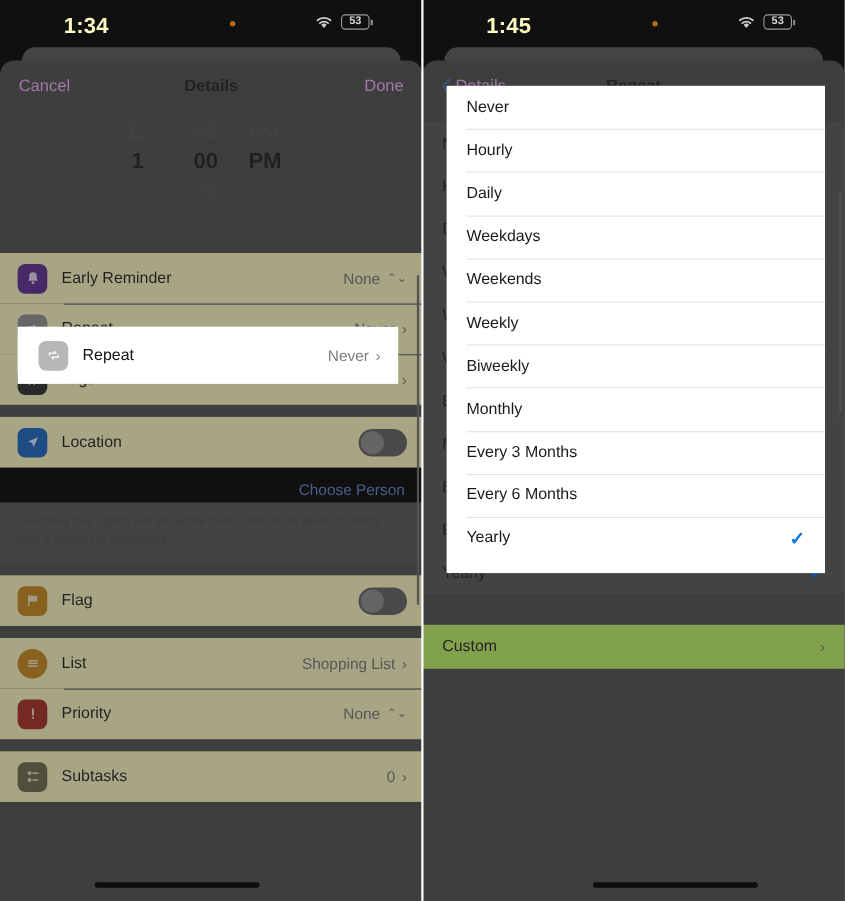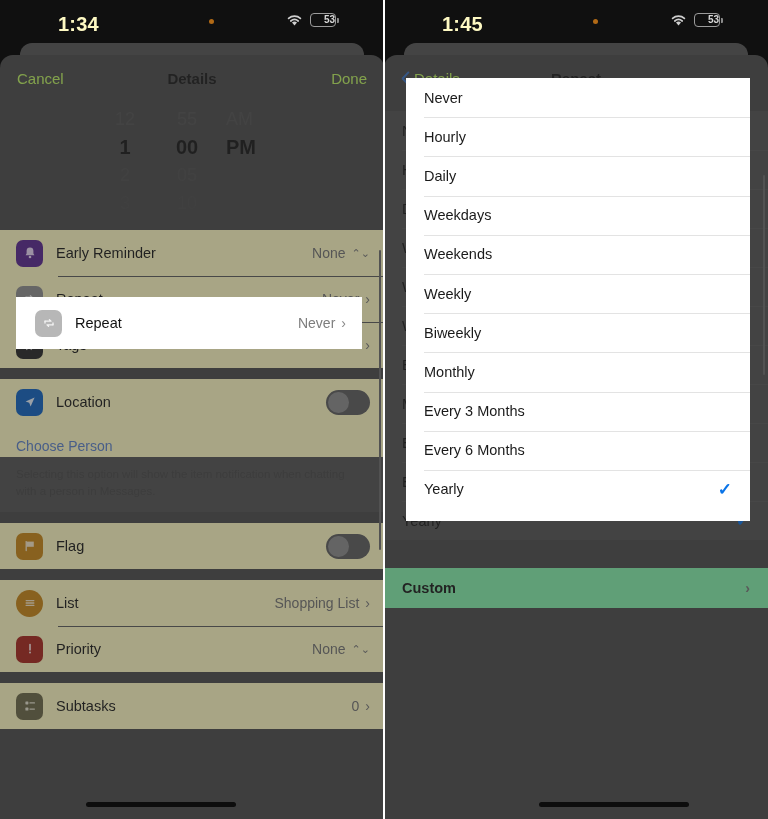--- a/index.html
+++ b/index.html
@@ -43,21 +43,21 @@
   .sb-right {
     position: absolute; right: 48px; top: 13px;
     display: flex; align-items: center; gap: 7px;
   }
   .wifi-icon { display: block; }
   .battery {
     position: relative;
     width: 26px; height: 14px;
     border: 1.4px solid #9b9b9b;
     border-radius: 4px;
-    display: flex; align-items: center; justify-content: flex-end;
+    display: flex; align-items: center; justify-content: center;
   }
   .battery:after {
     content: ""; position: absolute; right: -3.6px; top: 4px;
     width: 2px; height: 5px; border-radius: 0 1px 1px 0;
     background: #8a8a8a;
   }
   .battery-level {
     font-size: 10px; font-weight: bold; color: #d8d8d8;
     line-height: 1;
   }
@@ -80,21 +80,21 @@
 
   
   .nav {
     position: relative;
     height: 46px;
     display: flex; align-items: center;
     padding: 0 17px;
   }
   .nav-left, .nav-right {
     font-size: 15px;
-    color: #bef264;
+    color: #f0abfc;
     white-space: nowrap;
   }
   .nav-left { display: flex; align-items: center; gap: 4px; }
   .nav-title {
     position: absolute; left: 0; right: 0; top: 0; bottom: 0;
     display: flex; align-items: center; justify-content: center;
     font-size: 15px; font-weight: bold; color: #1f1f1f;
     pointer-events: none;
   }
   .nav-spacer { flex: 1; }
@@ -163,22 +163,23 @@
   }
   .toggle.on { background: #17933b; }
   .toggle .knob {
     position: absolute; top: 2px; left: 2px;
     width: 21px; height: 21px; border-radius: 50%;
     background: #8d8d8d;
   }
   .toggle.on .knob { left: 21px; background: #b4c3b6; }
 
   .link-row {
-    padding: 12px 32px 2px 16px;
-    background: #fef9c3;
+    padding: 12px 16px 2px 16px;
+    background: #000000;
+    text-align: right;
   }
   .link-text { font-size: 14px; color: #5f83c9; }
   .footnote {
     padding: 9px 16px 13px 16px;
     background: #565656;
     font-size: 11.5px; line-height: 1.45;
     color: #4b4b4b;
   }
 
   
@@ -217,22 +218,21 @@
   }
   .opt + .opt:before {
     content: ""; position: absolute; left: 18px; right: 0; top: 0;
     height: 1px; background: #5d5d5d;
   }
   .opt-label { flex: 1; }
   .check { color: #0a74e8; font-size: 17px; font-weight: bold; }
 
   .custom-group {
     margin-top: 28px;
-    background: #86efac;
-    font-weight: bold;
+    background: #bef264;
   }
   .custom-row {
     display: flex; align-items: center;
     height: 40px; padding: 0 18px;
     font-size: 14.5px; color: #1f1f1f;
   }
 
   
   .spotlight-panel {
     position: absolute;

